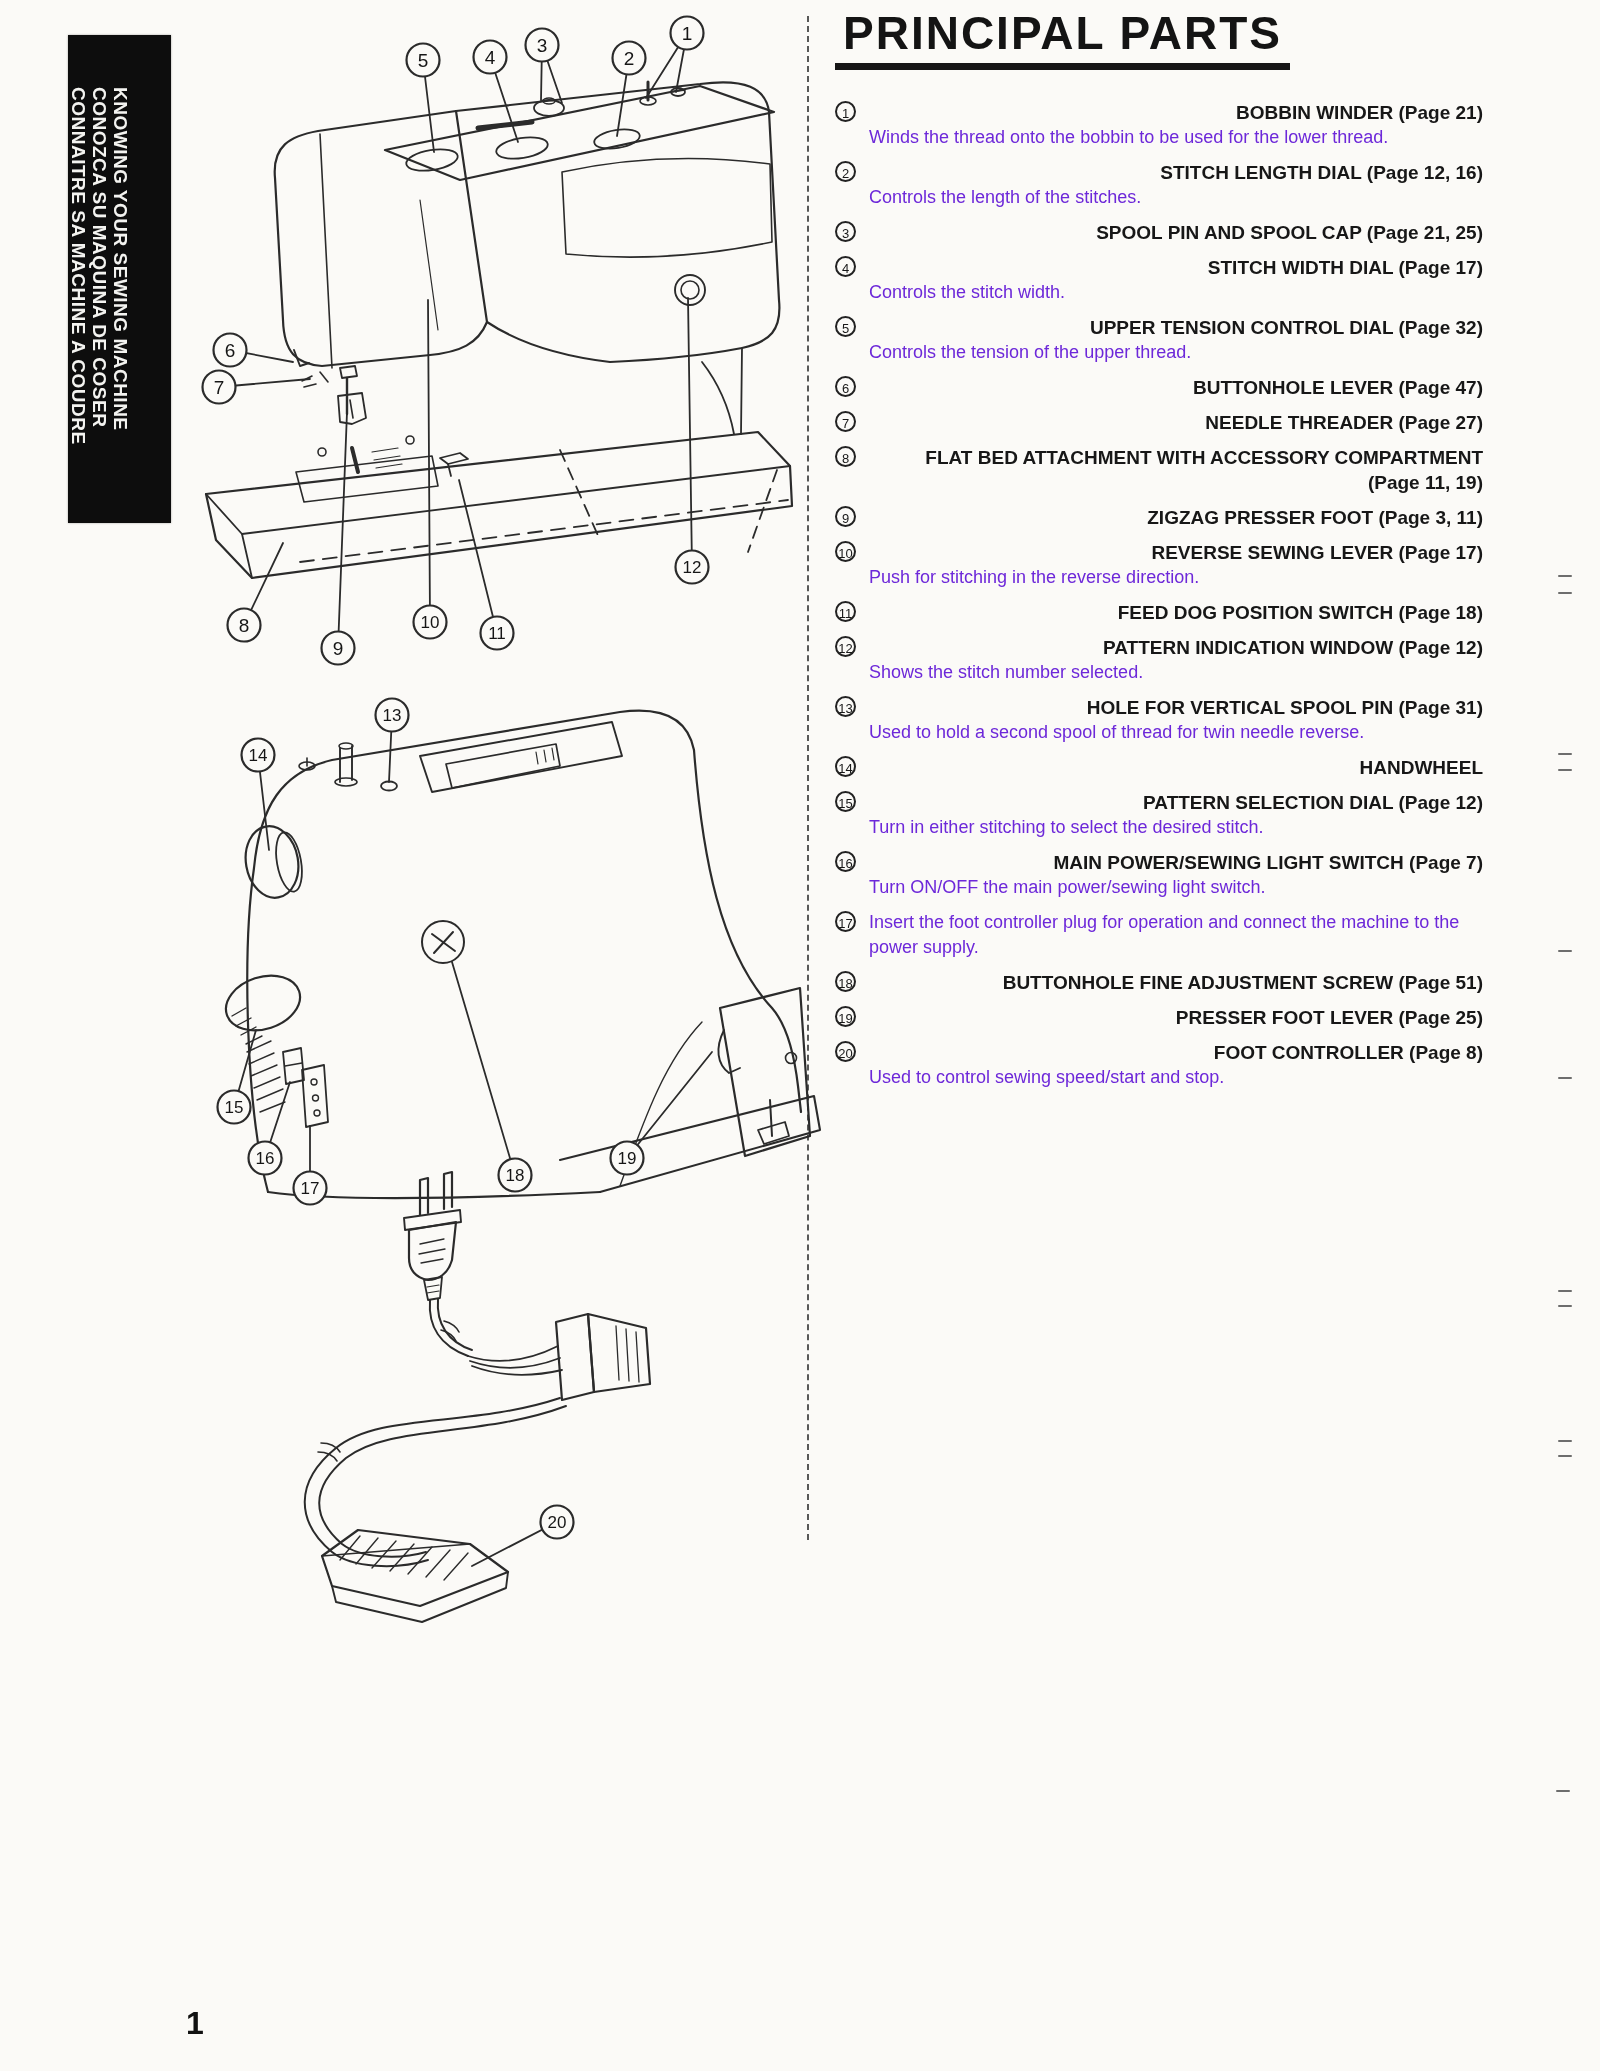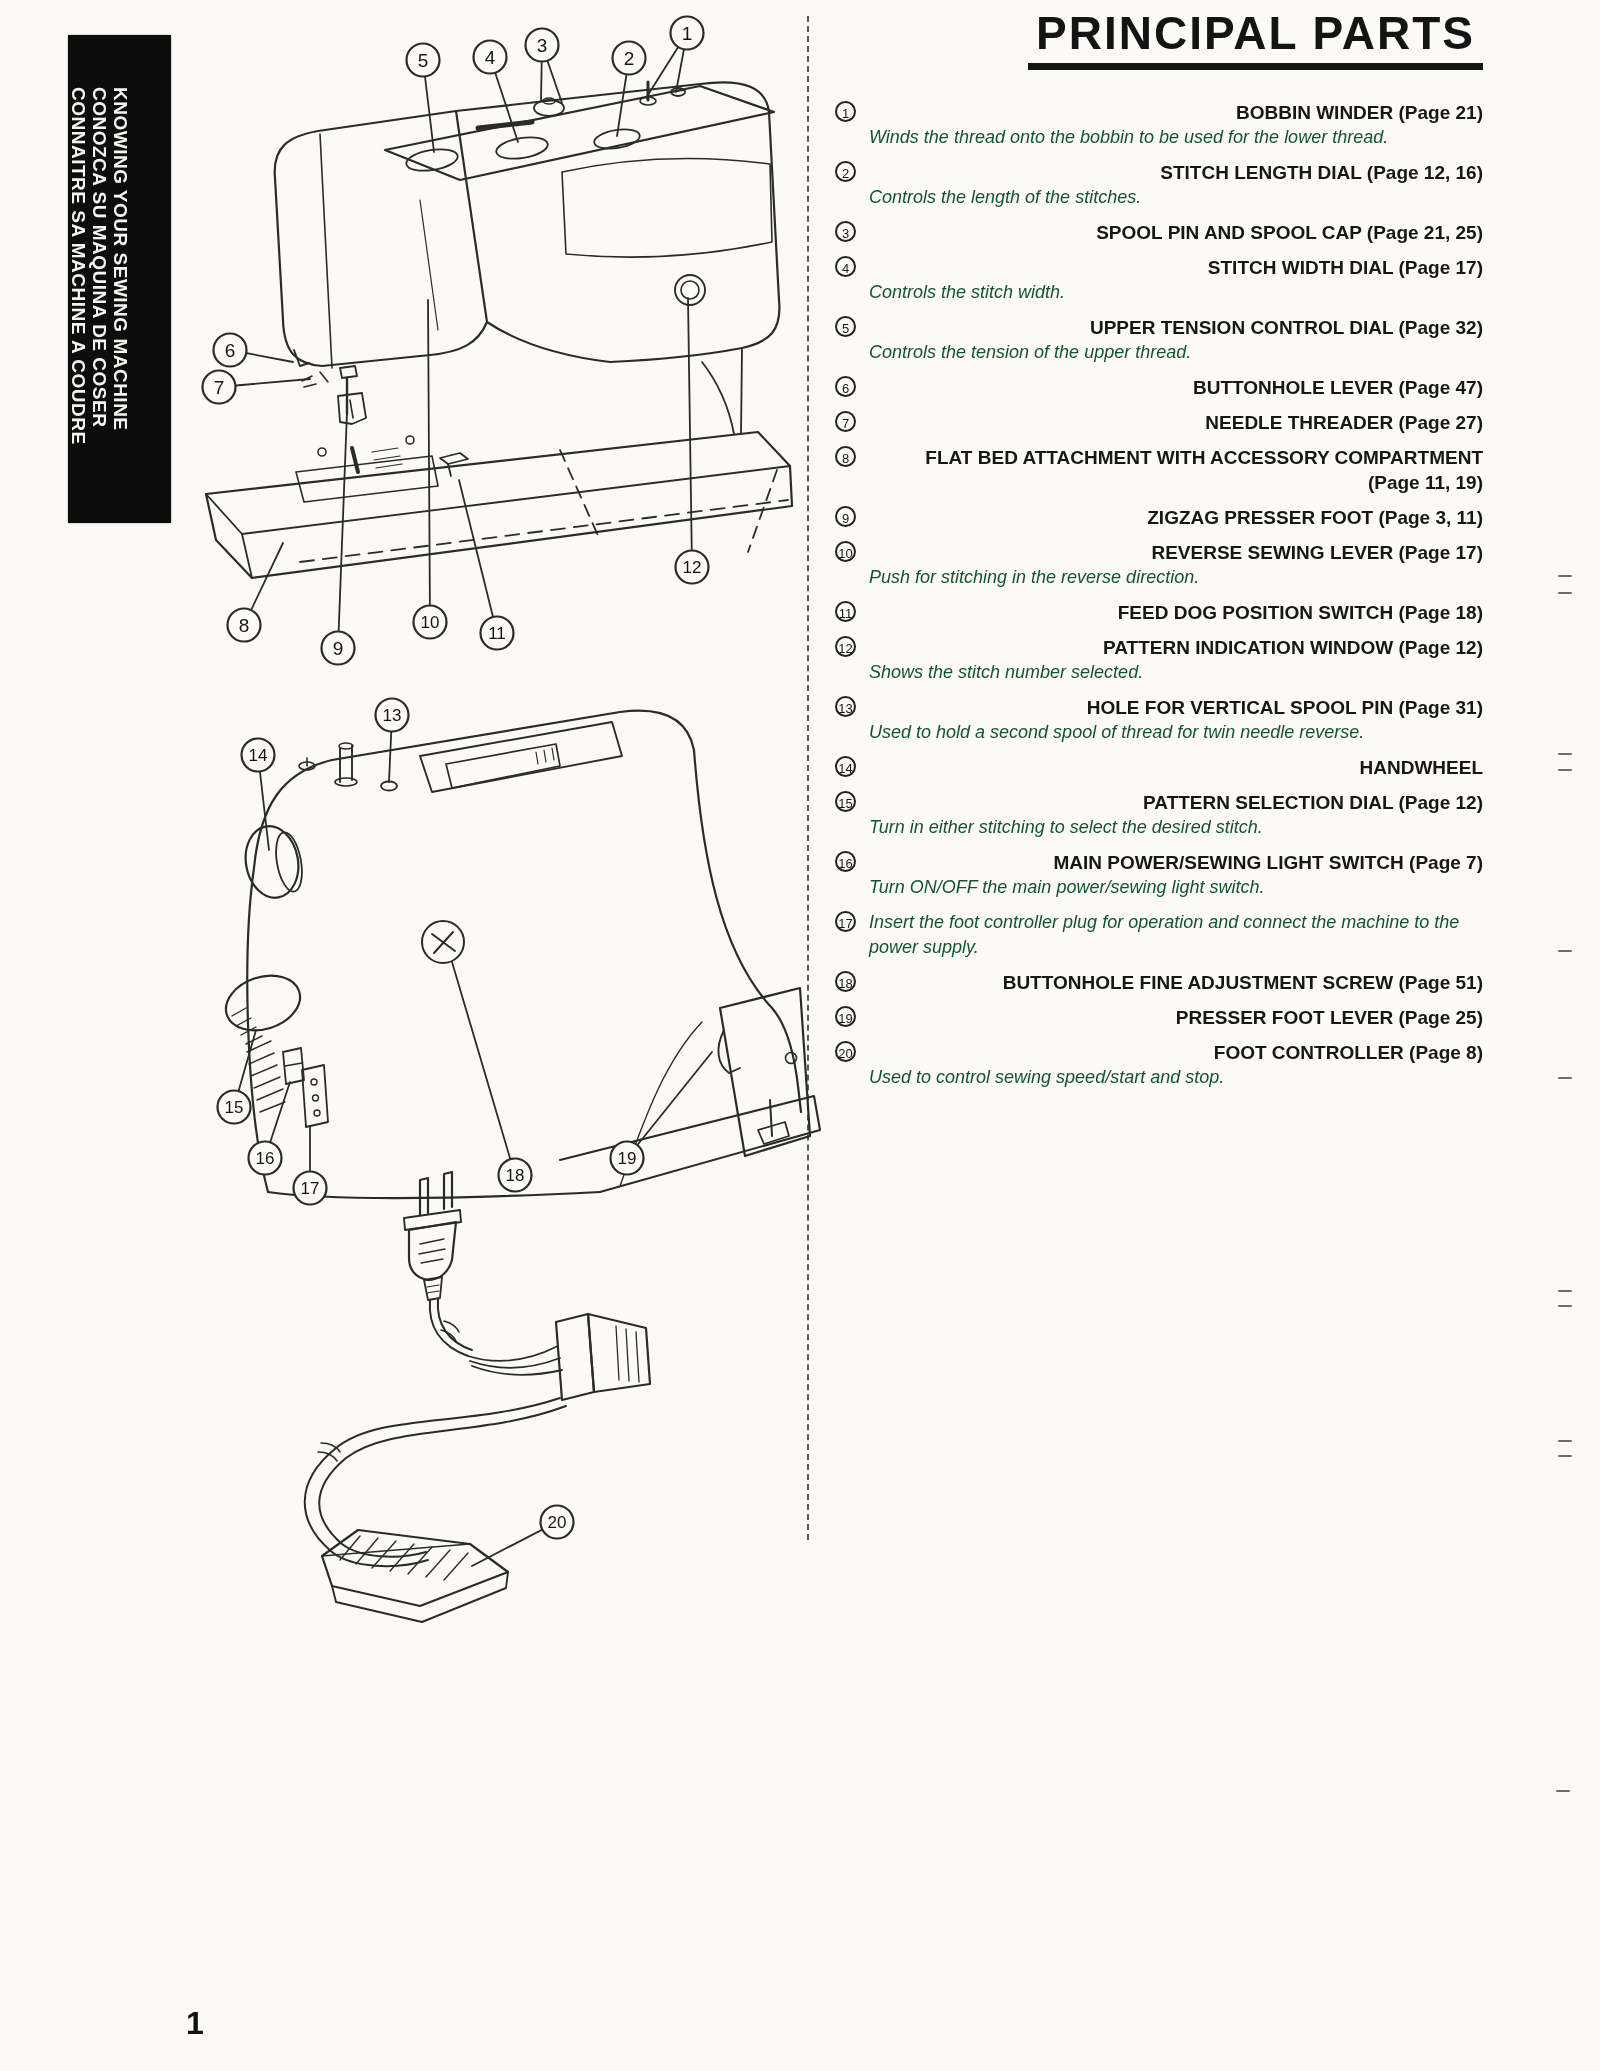--- a/index.html
+++ b/index.html
@@ -23,36 +23,36 @@
     color:#f3f3f0;font-weight:bold;font-size:19px;line-height:21px;
     letter-spacing:0.5px;white-space:nowrap;
   }
   
   .divider{
     position:absolute;left:807px;top:16px;height:1524px;width:0;
     border-left:2px dashed #3c3c3c;opacity:.85;
   }
   
   .right-col{position:absolute;left:835px;top:6px;width:648px;}
-  .title-wrap{text-align:right;margin:0 0 30px 0;}
+  .title-wrap{text-align:left;margin:0 0 30px 0;}
   .page-title{
     display:inline-block;font-size:46px;font-weight:bold;letter-spacing:2px;
     color:#141414;border-bottom:7px solid #161616;padding:0 8px 3px 8px;
     font-stretch:condensed;white-space:nowrap;
   }
   ol.parts{list-style:none;margin:0;padding:0;}
   ol.parts li{position:relative;padding-left:34px;margin-bottom:10px;}
   .part-num{
     position:absolute;left:0;top:1px;width:21px;height:21px;
     border:2px solid #222;border-radius:50%;
     font-size:13px;line-height:21px;text-align:center;font-weight:normal;
     color:#191919;background:transparent;box-sizing:border-box;
   }
   .part-name{font-size:19px;line-height:25px;font-weight:bold;color:#171717;text-align:right;}
-  .part-desc{font-size:18px;line-height:25px;color:#14532d;font-style:italic;}
+  .part-desc{font-size:18px;line-height:25px;color:#6d28d9;}
   
   svg.diagram{position:absolute;left:0;top:0;}
   
   .page-number{
     position:absolute;left:186px;top:2005px;
     font-size:32px;font-weight:bold;color:#111;
   }
   
   .tick{position:absolute;width:14px;height:2px;background:#4a4a4a;border-radius:1px;opacity:.8;}
 </style>

